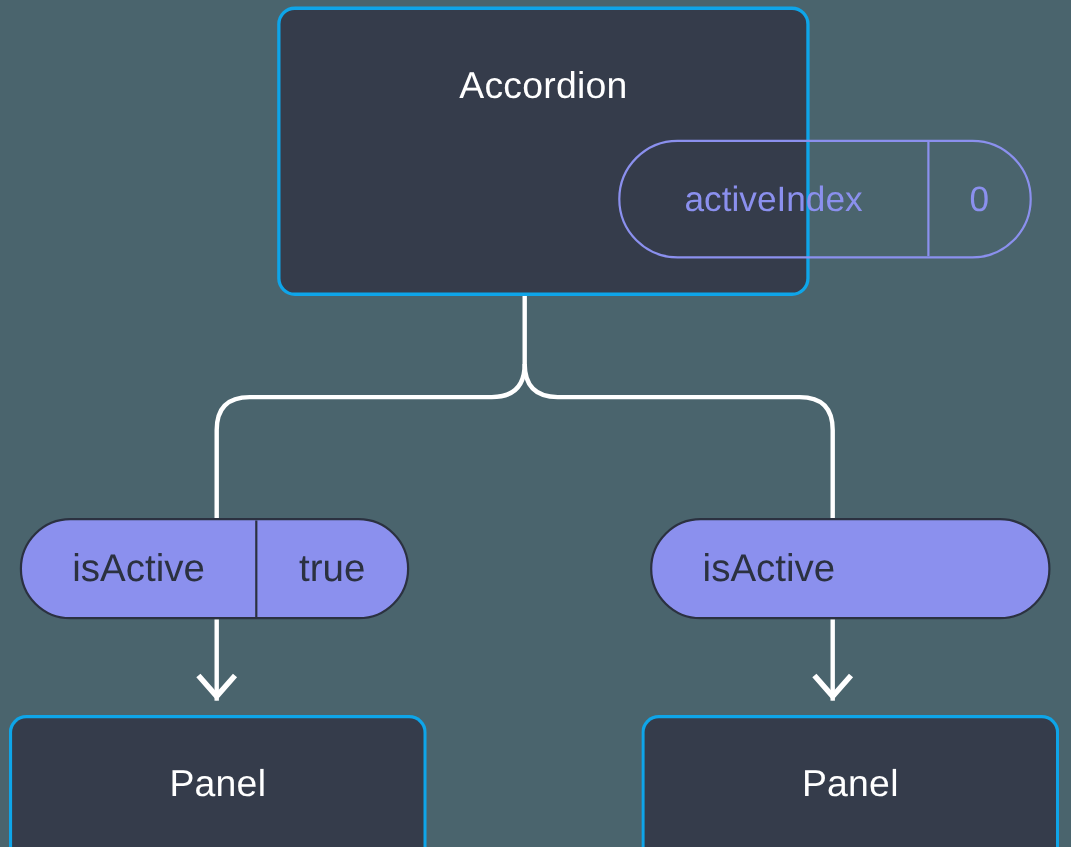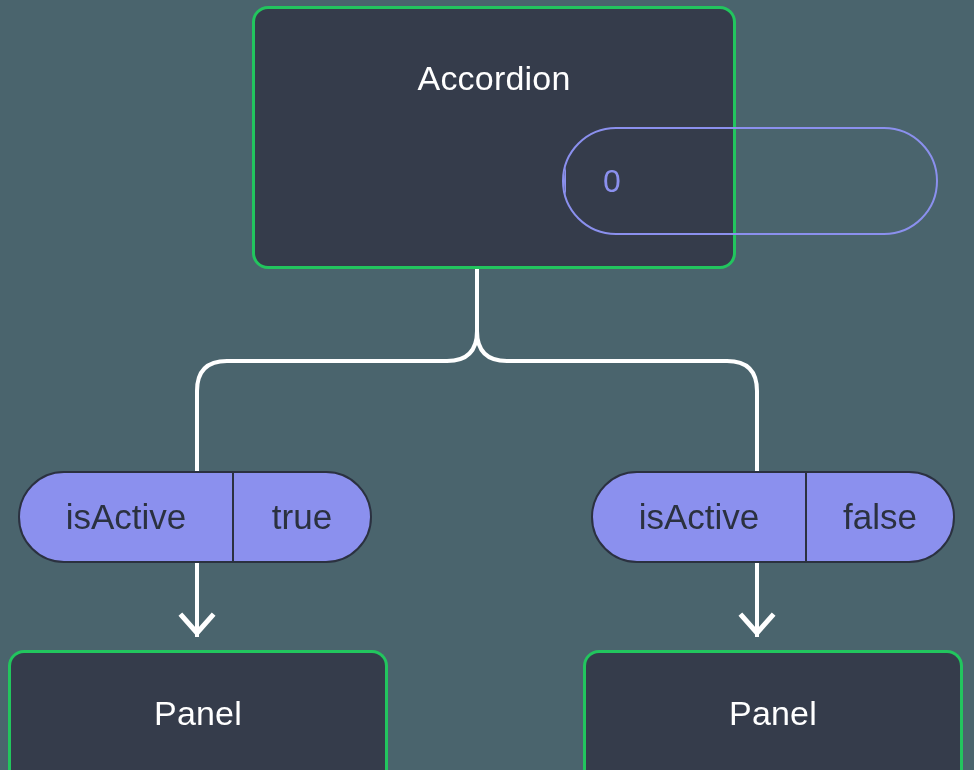--- a/index.html
+++ b/index.html
@@ -26,21 +26,21 @@
     width: 974px;
     height: 770px;
     pointer-events: none;
   }
 
   
   .card {
     position: absolute;
     box-sizing: border-box;
     background: #353c4b;
-    border: 3px solid #22c55e;
+    border: 3px solid #0ea5e9;
     border-radius: 16px;
   }
   #accordion-card {
     left: 252px;
     top: 6px;
     width: 484px;
     height: 263px;
   }
   #panel-left-card {
     left: 8px;
@@ -164,32 +164,32 @@
     <g fill="none" stroke="#ffffff" stroke-width="5" stroke-linecap="square" stroke-linejoin="miter">
       <polyline points="182,616 197,633 212,616"></polyline>
       <polyline points="742,616 757,633 772,616"></polyline>
     </g>
   </svg>
 
   <div class="card" id="accordion-card">
     <div class="card-title">Accordion</div>
 
     <div class="pill" id="state-pill">
+      <div class="seg seg-key">activeIndex</div>
       <div class="seg seg-val">0</div>
     </div>
   </div>
 
   <div class="pill pill-filled" id="prop-pill-left">
     <div class="seg seg-key">isActive</div>
     <div class="seg seg-val">true</div>
   </div>
 
   <div class="pill pill-filled" id="prop-pill-right">
     <div class="seg seg-key">isActive</div>
-    <div class="seg seg-val">false</div>
   </div>
 
   <div class="card" id="panel-left-card">
     <div class="card-title">Panel</div>
   </div>
 
   <div class="card" id="panel-right-card">
     <div class="card-title">Panel</div>
   </div>
 

